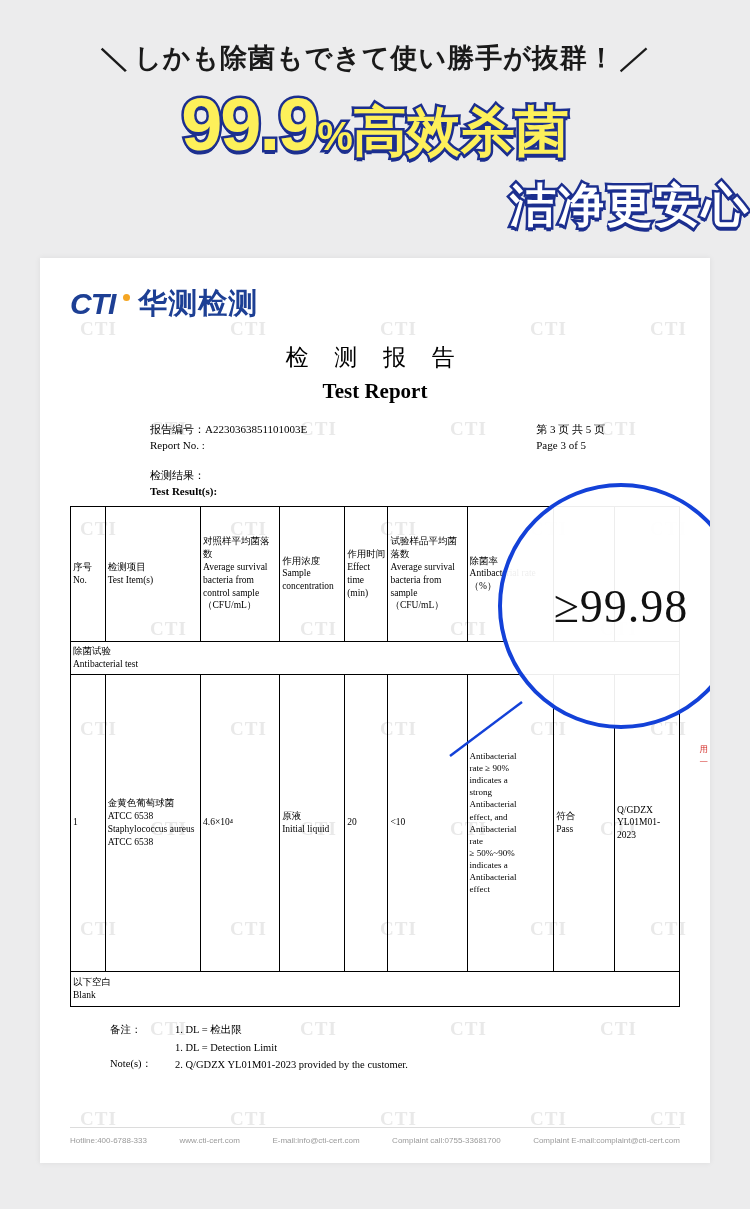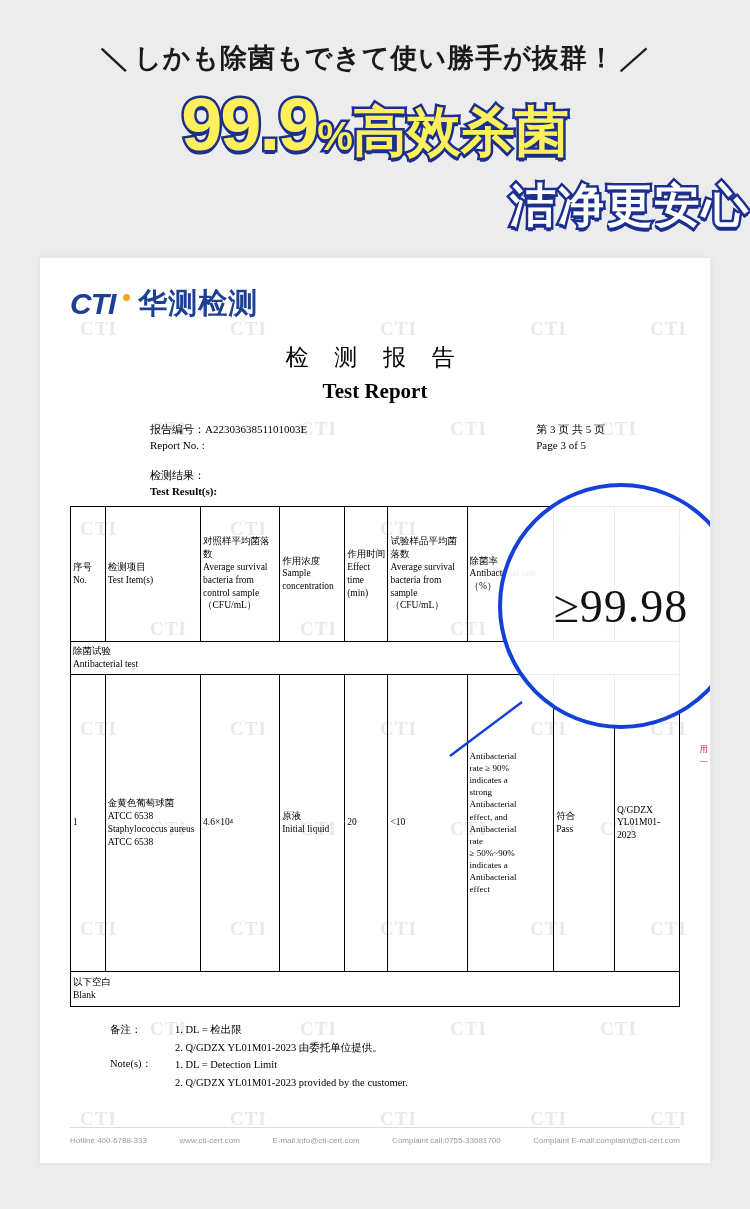--- a/index.html
+++ b/index.html
@@ -469,21 +469,20 @@
             <div>以下空白</div>
             <div>Blank</div>
           </td>
         </tr>
       </tbody>
     </table>
 
     <div class="notes">
       <span class="lbl" style="top:0">备注：</span>
       <div>1. DL = 检出限</div>
-      <div>2. Q/GDZX YL01M01-2023 由委托单位提供。</div>
       <span class="lbl2" style="top:34px">Note(s)：</span>
       <div>1. DL = Detection Limit</div>
       <div>2. Q/GDZX YL01M01-2023 provided by the customer.</div>
     </div>
 
   </div>
 
   <div class="red-note">
     <div>用</div>
     <div>一</div>

